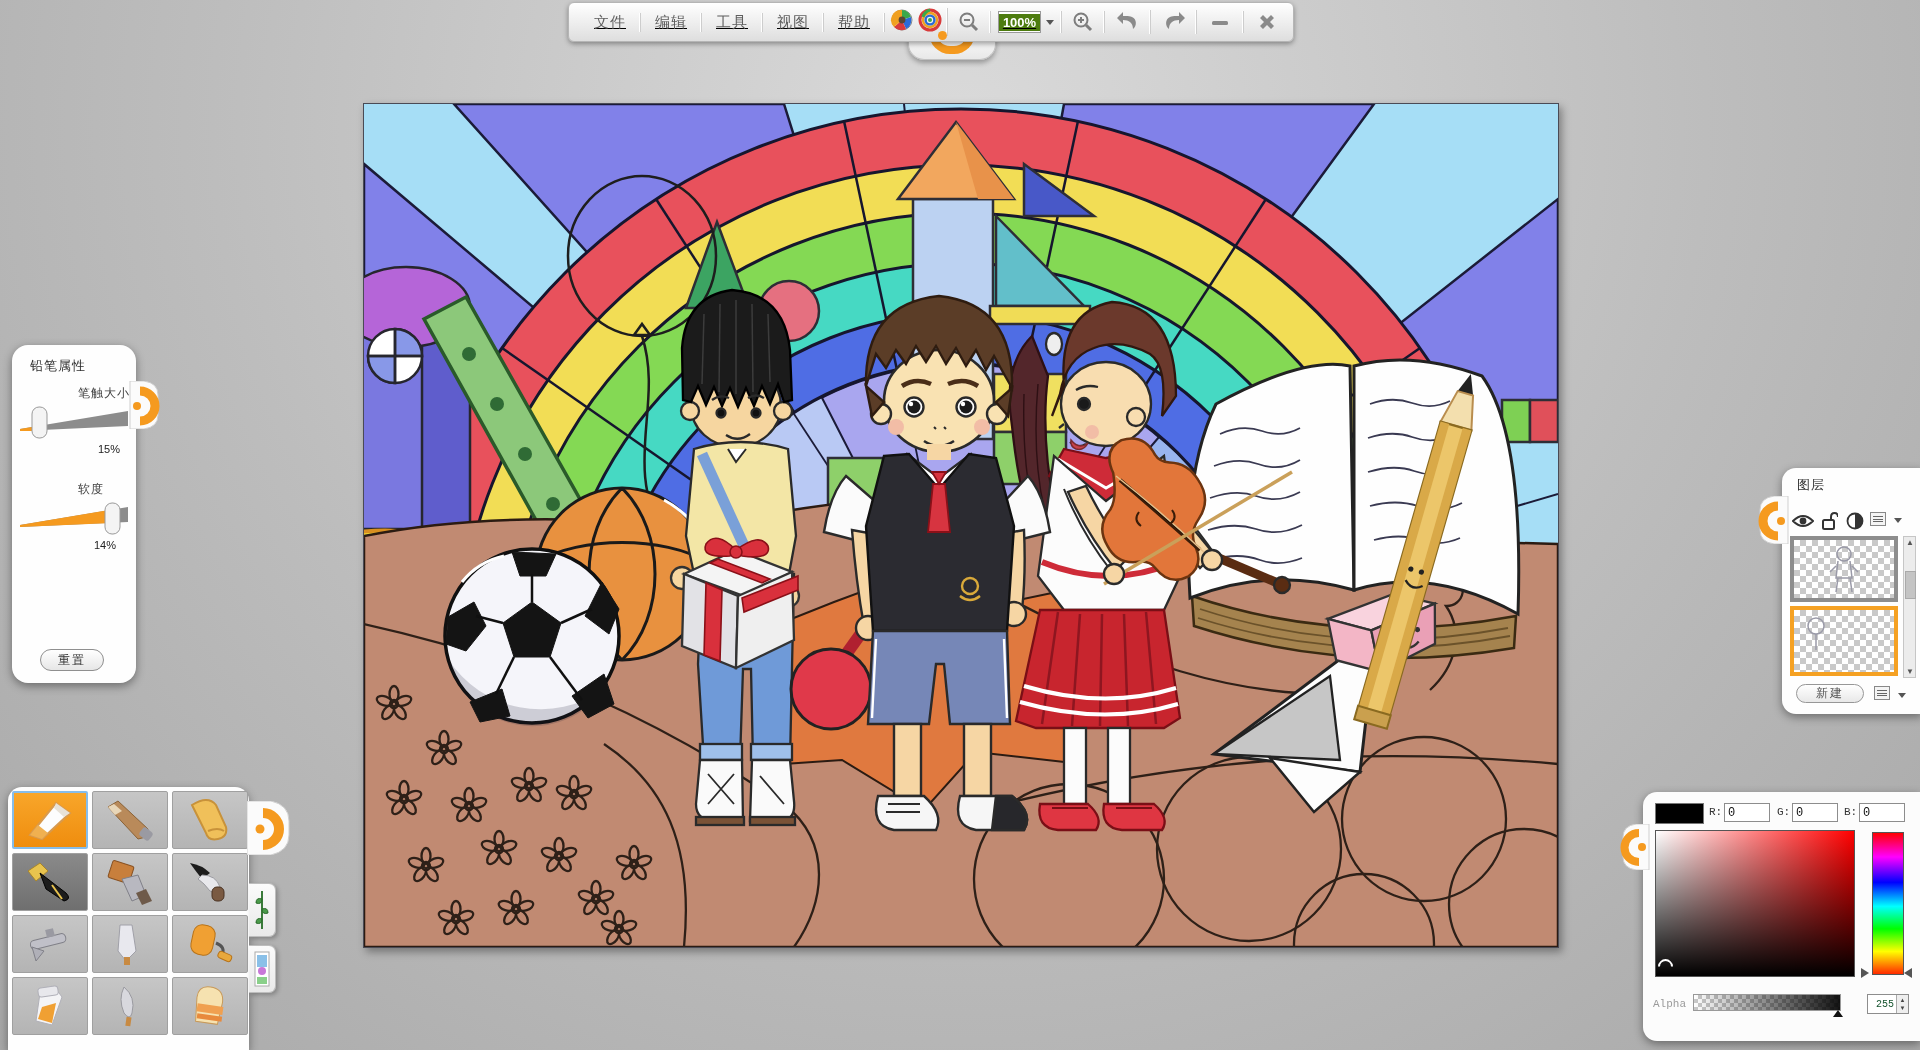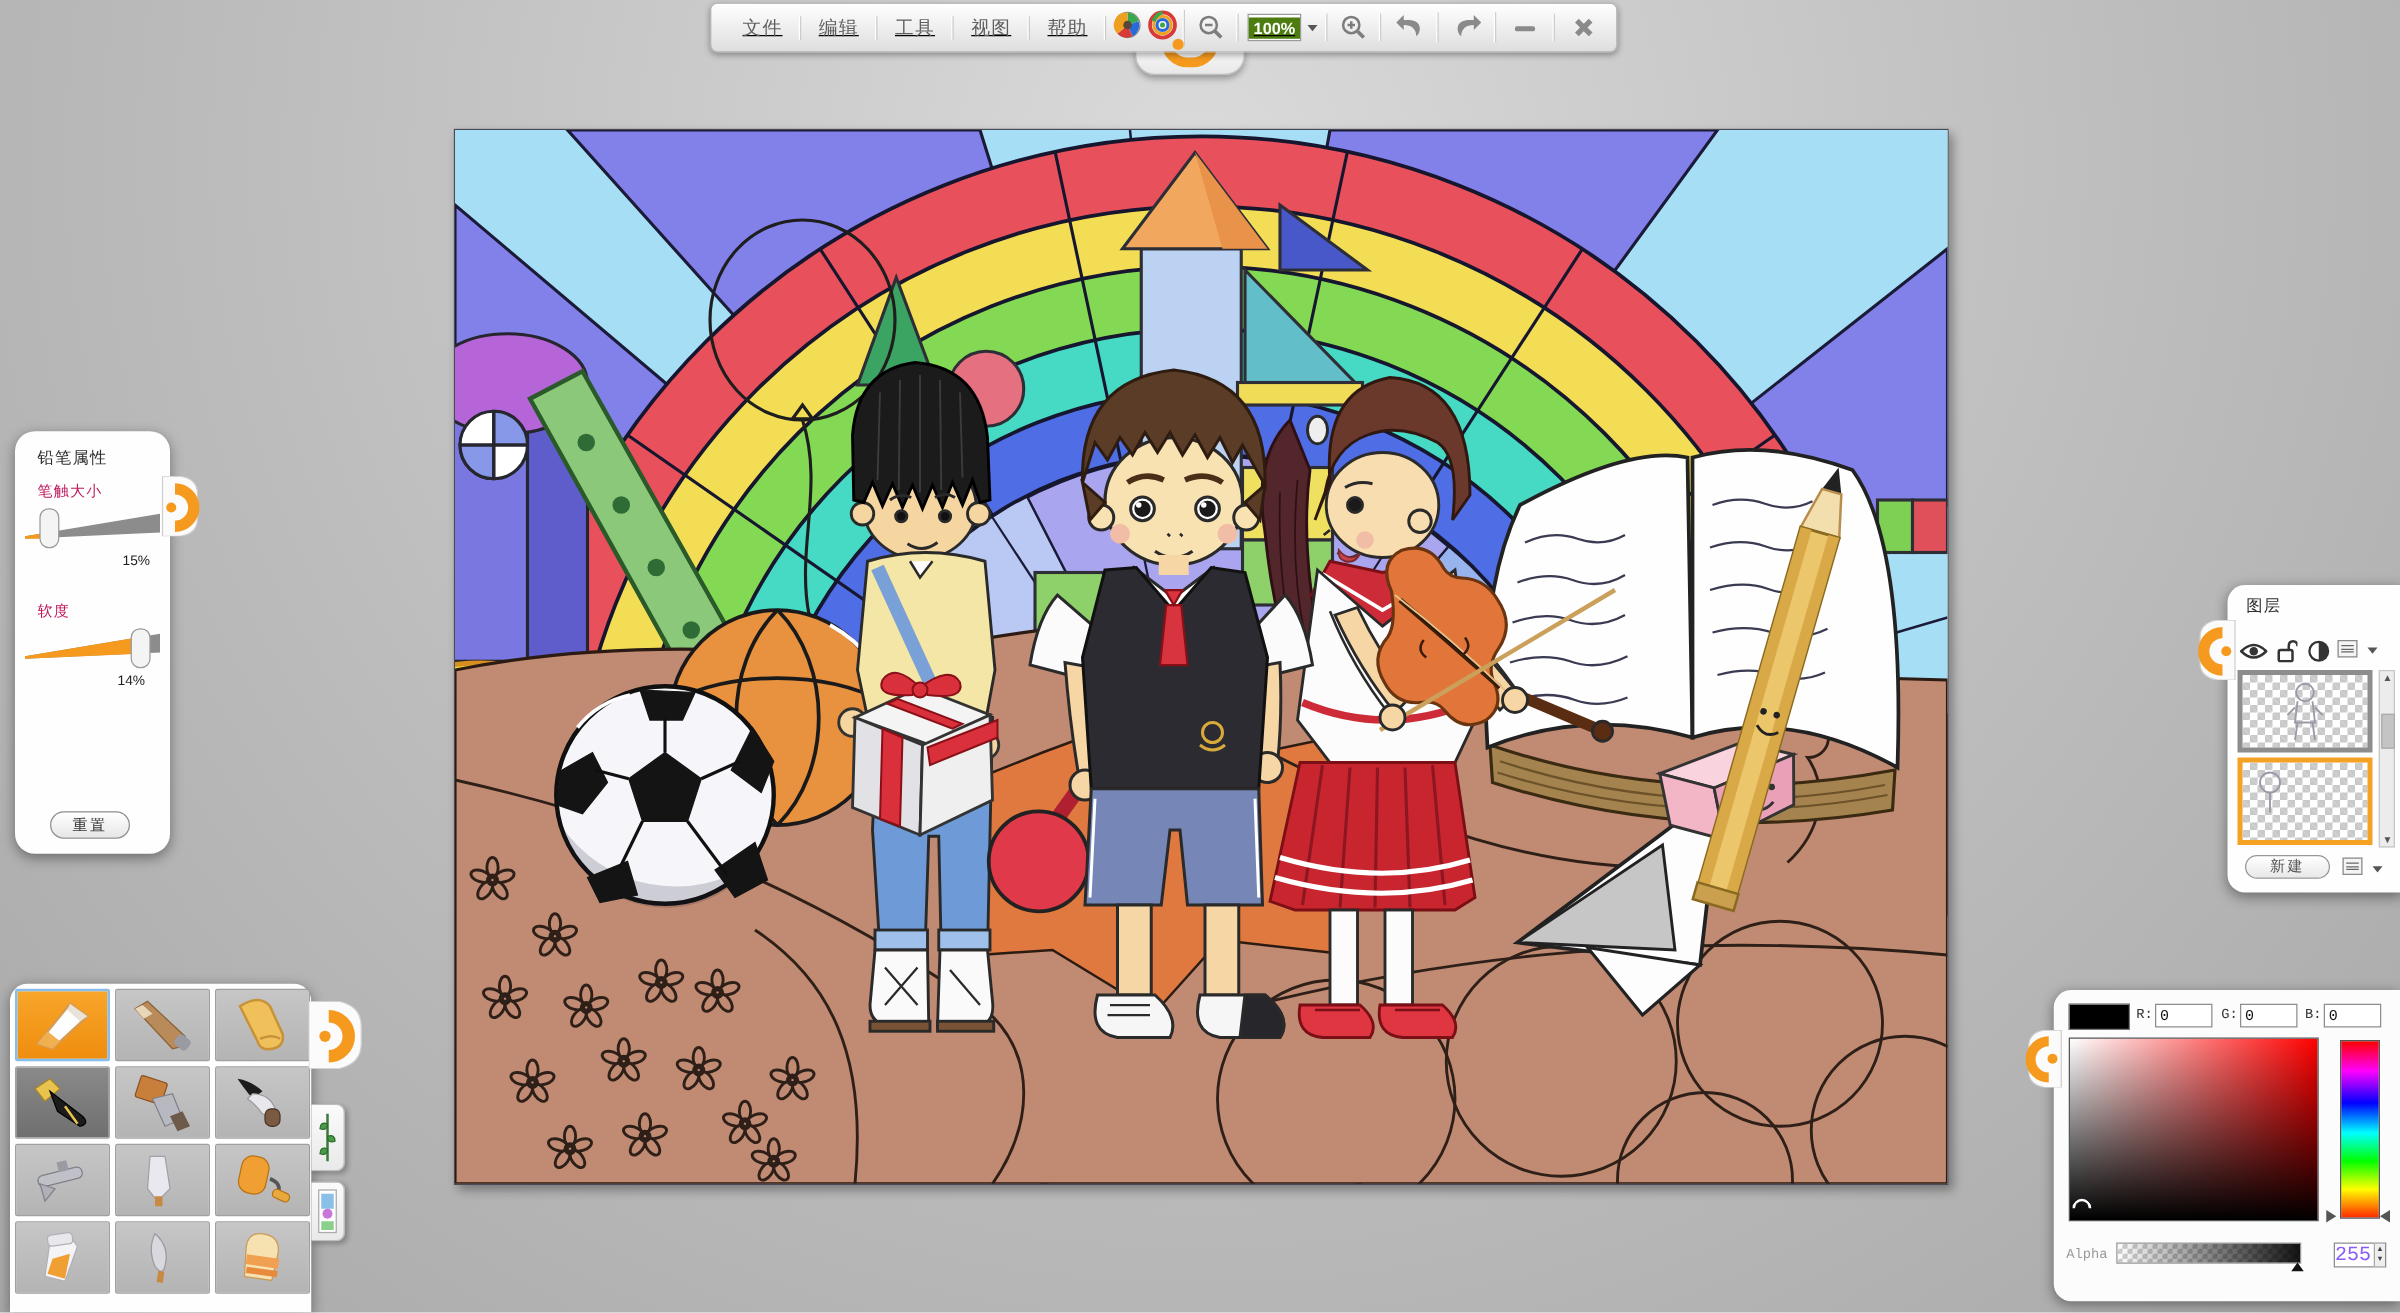--- a/index.html
+++ b/index.html
@@ -45,21 +45,21 @@
   .canvas-frame svg{display:block;}
   
   .panel{
     position:absolute;background:#fefefe;border-radius:16px;
     box-shadow:0 3px 10px rgba(0,0,0,.4);z-index:15;
   }
   .panel-title{font-size:13px;color:#2e2e2e;letter-spacing:1px;}
   
   #pencil-panel{left:12px;top:345px;width:124px;height:338px;}
   #pencil-panel .panel-title{position:absolute;left:18px;top:12px;font-family:Liberation Serif, serif;}
-  .pp-label{position:absolute;font-size:12px;color:#be185d;letter-spacing:1px;}
+  .pp-label{position:absolute;font-size:12px;color:#404040;letter-spacing:1px;margin-left:48px;}
   .pp-value{position:absolute;font-size:11px;color:#222;}
   .pp-slider{position:absolute;left:6px;width:112px;height:36px;}
   .reset-btn{
     position:absolute;left:28px;bottom:12px;width:64px;height:22px;border-radius:11px;
     border:1px solid #8f8f8f;background:linear-gradient(#ffffff,#e6e6e6);
     font-size:12px;color:#333;display:flex;align-items:center;justify-content:center;letter-spacing:2px;margin-top:16px;
   }
   .ear{position:absolute;z-index:14;}
   
   #tool-palette{left:8px;top:787px;width:241px;height:263px;border-radius:14px 14px 0 0;}
@@ -110,21 +110,21 @@
   .huebar{
     position:absolute;left:229px;top:40px;width:30px;height:141px;border:1px solid #555;
     background:linear-gradient(180deg,#ff0000 0%,#ff00ff 17%,#0000ff 35%,#00ffff 52%,#00ff00 68%,#ffff00 84%,#ff2a00 100%);
   }
   .hue-mark-l{position:absolute;left:218px;top:176px;width:0;height:0;border-top:5px solid transparent;border-bottom:5px solid transparent;border-left:8px solid #555;}
   .hue-mark-r{position:absolute;left:261px;top:176px;width:0;height:0;border-top:5px solid transparent;border-bottom:5px solid transparent;border-right:8px solid #555;}
   .alpha-track{position:absolute;left:50px;top:202px;width:148px;height:17px;border:1px solid #999;box-sizing:border-box;background-position:0 0,4px 4px;background-size:8px 8px;}
   .alpha-shade{position:absolute;inset:0;background:linear-gradient(to right,rgba(0,0,0,0),rgba(0,0,0,.92));}
   .alpha-mark{position:absolute;left:190px;top:218px;width:0;height:0;border-left:5px solid transparent;border-right:5px solid transparent;border-bottom:7px solid #111;}
   .spin{position:absolute;left:224px;top:202px;width:40px;height:18px;border:1px solid #8d8d8d;background:#fff;display:flex;align-items:center;}
-  .spin .val{flex:1;text-align:right;font-size:16px;padding-right:2px;color:#8b5cf6;font-family:"Liberation Mono","DejaVu Sans Mono",monospace;}
+  .spin .val{flex:1;text-align:right;font-size:10px;padding-right:2px;color:#14532d;font-family:"Liberation Mono","DejaVu Sans Mono",monospace;}
   .spin .arr{width:11px;height:100%;border-left:1px solid #aaa;display:flex;flex-direction:column;align-items:center;justify-content:space-evenly;font-size:6px;color:#444;background:#eee;}
 </style>
 </head>
 <body>
 
 <div class="toolbar">
   <div class="tb-cap"></div>
   <div class="tb-btn">文件</div>
   <div class="tb-btn">编辑</div>
   <div class="tb-btn">工具</div>

